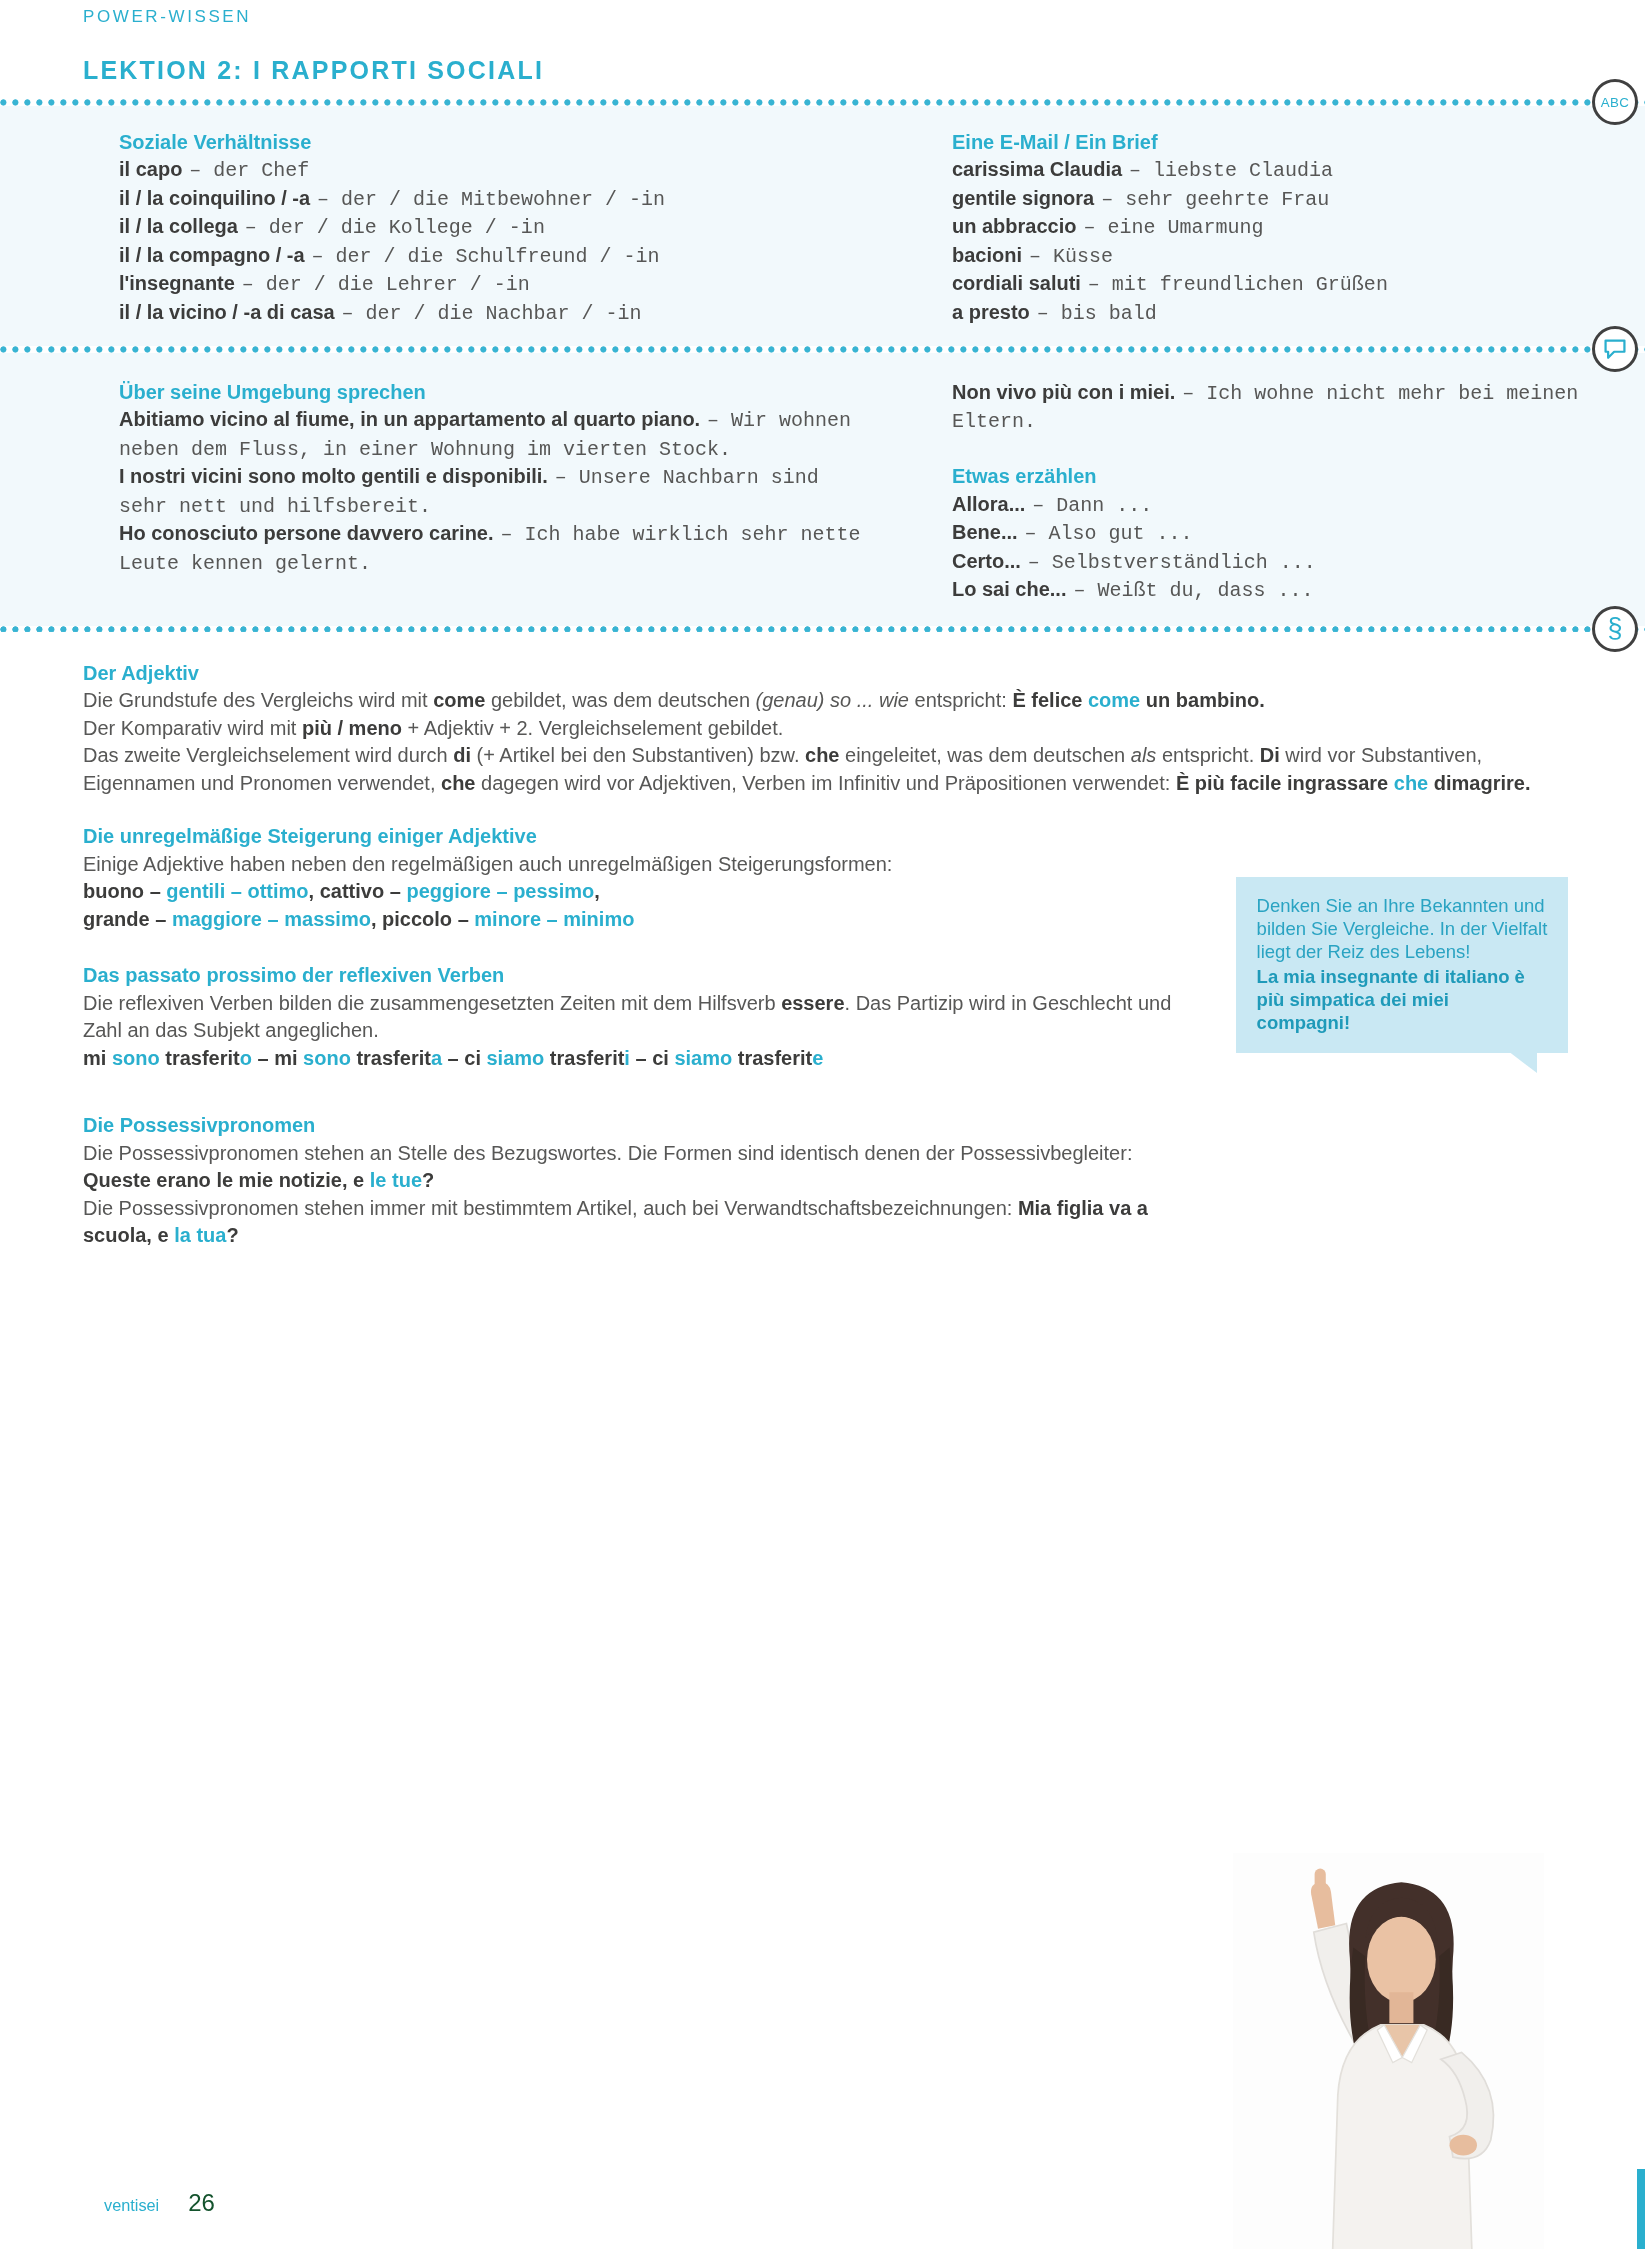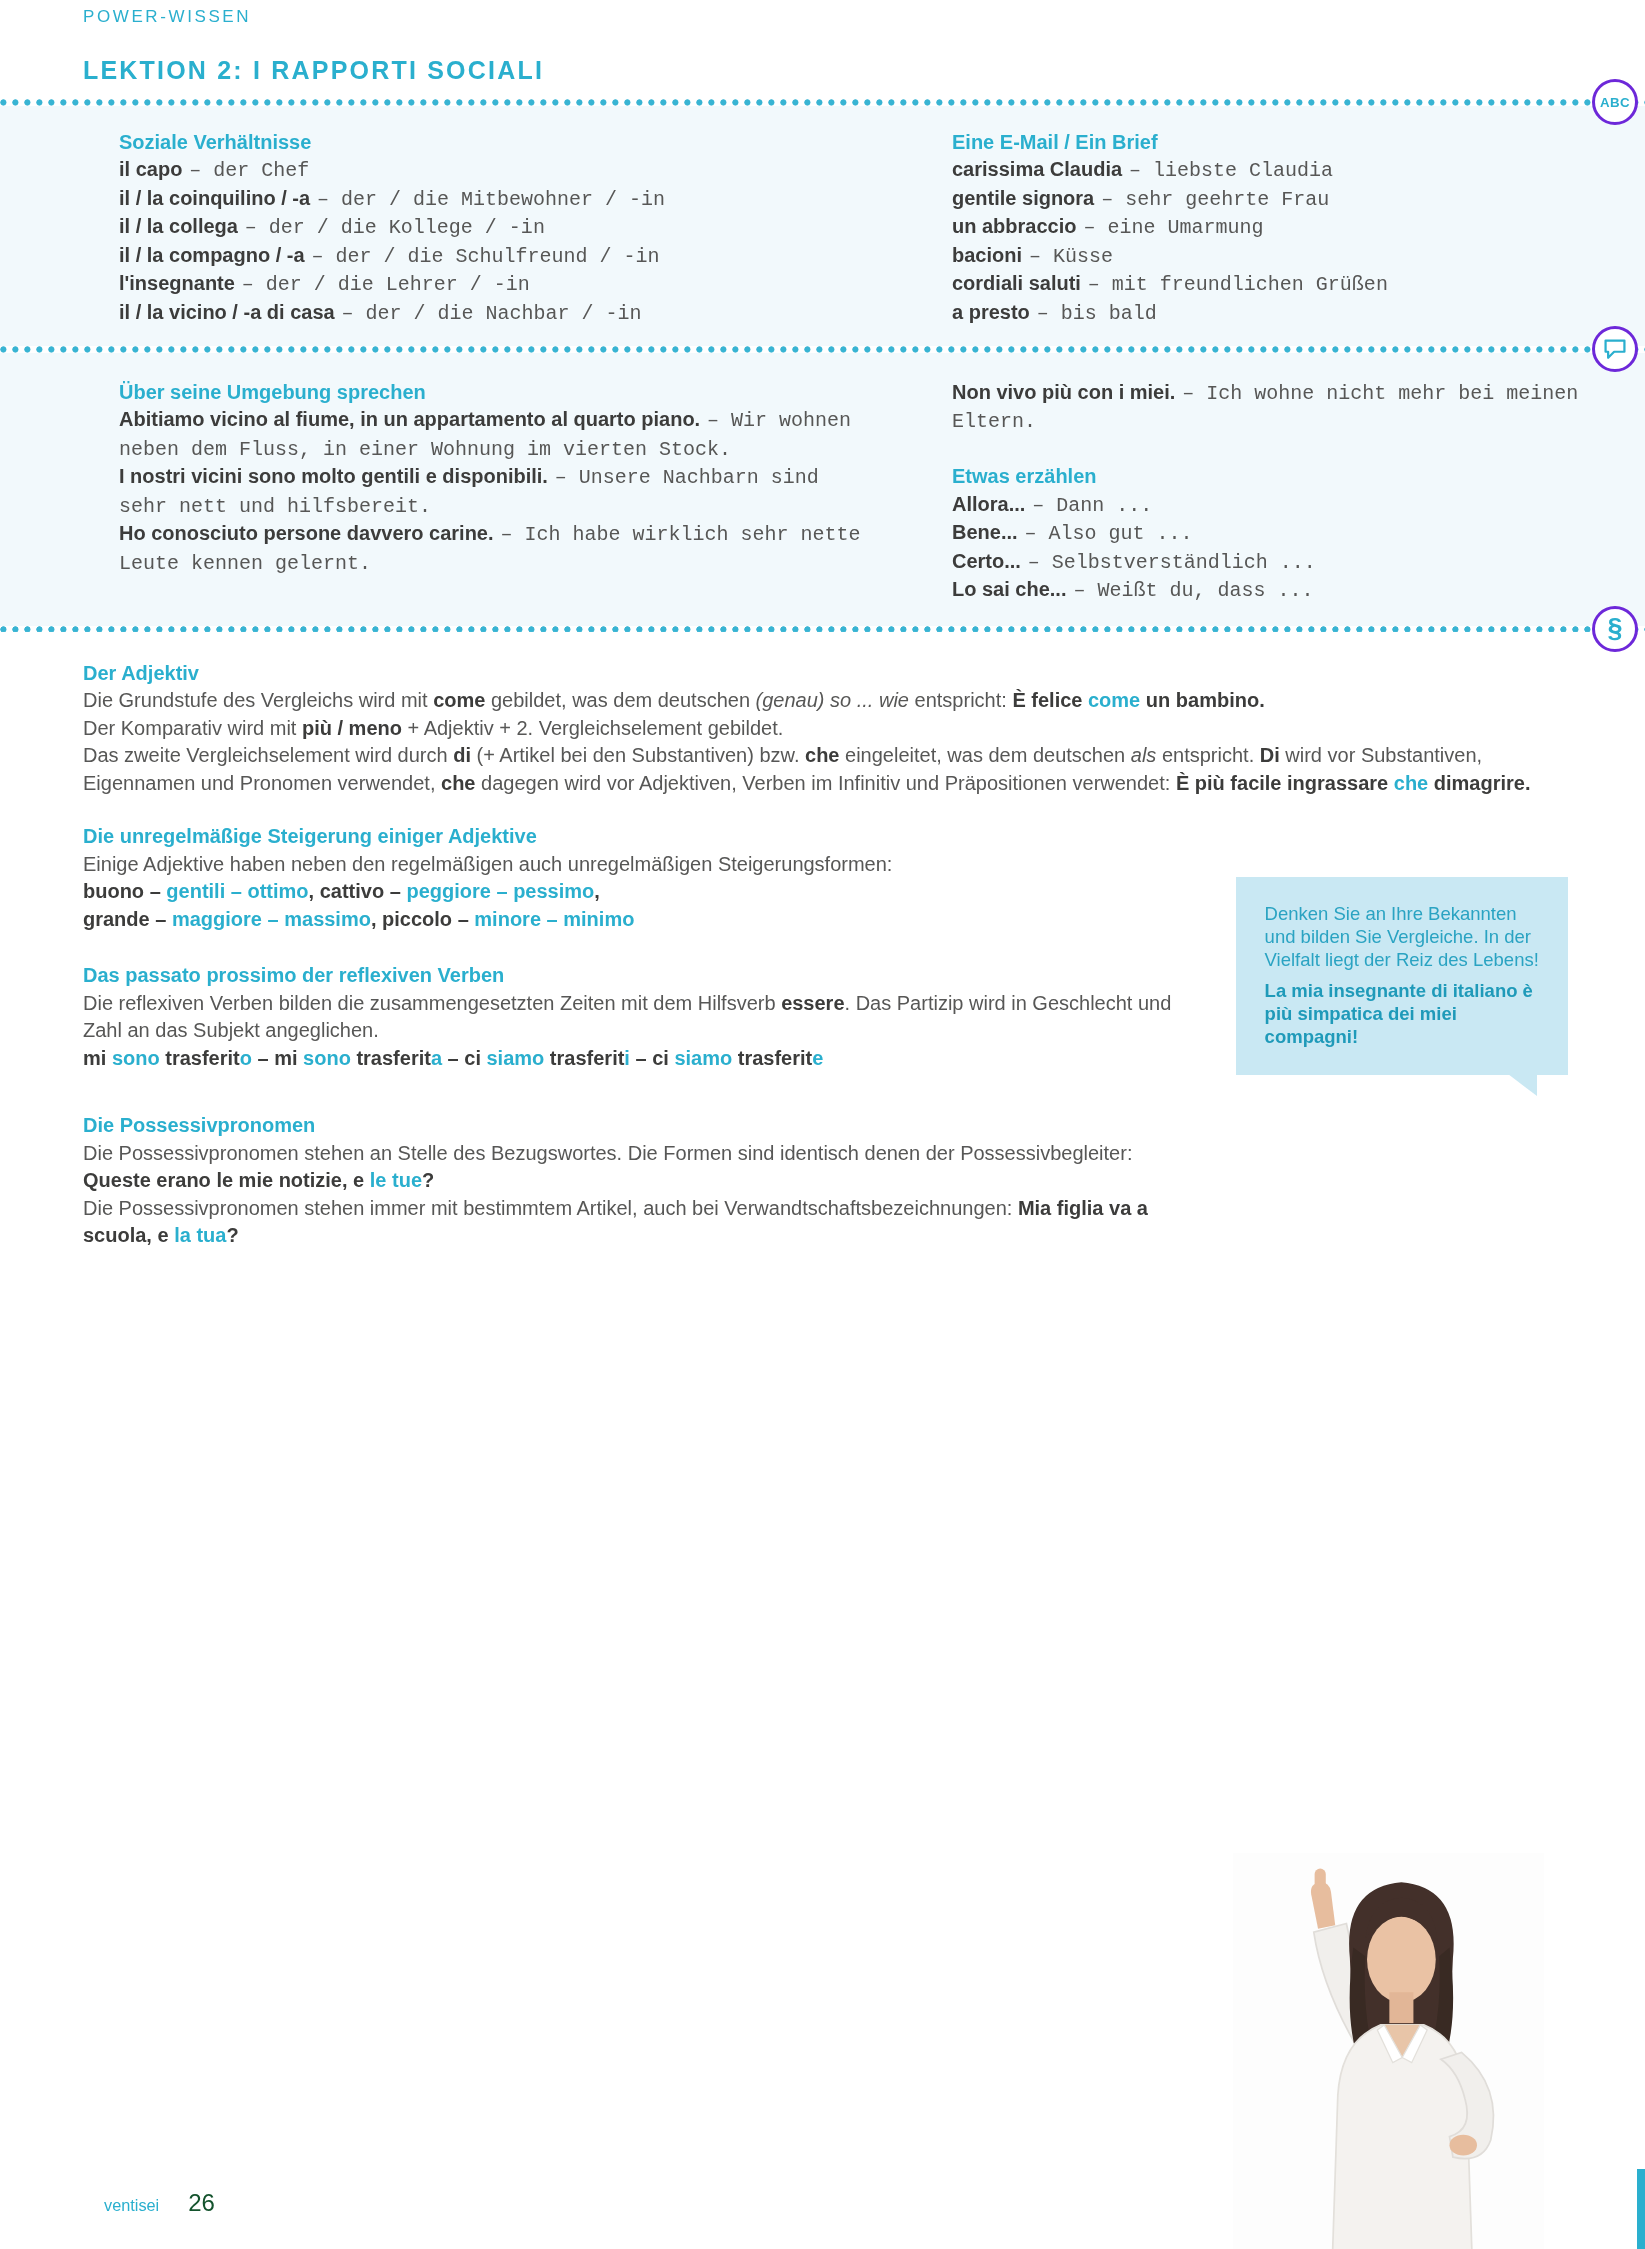--- a/index.html
+++ b/index.html
@@ -10,22 +10,22 @@
   }
   .kicker{margin:6.9px 0 0 83px;color:#2aafce;font-weight:400;font-size:17px;letter-spacing:2.6px;line-height:20.6px;}
   .title{margin:29px 0 13.8px 83px;color:#2aafce;font-weight:700;font-size:25px;letter-spacing:2.2px;line-height:29px;}
 
   
   .sep{position:relative;height:6.9px;z-index:3;}
   .sep::before{content:"";position:absolute;left:0;right:0;top:0;height:6.9px;
     background-image:radial-gradient(circle at 3.4px 3.4px,#38b4d3 2.8px,rgba(0,0,0,0) 3.4px);
     background-size:12px 6.9px;background-repeat:repeat-x;}
   .sep-circle{position:absolute;top:-20px;right:6.9px;width:46px;height:46px;box-sizing:border-box;
-    border:3px solid #6d28d9;border-radius:50%;background:#fff;display:flex;align-items:center;
-    justify-content:center;color:#2aafce;font-weight:700;font-size:13.3px;letter-spacing:0.4px;}
+    border:3px solid #404040;border-radius:50%;background:#fff;display:flex;align-items:center;
+    justify-content:center;color:#2aafce;font-weight:400;font-size:13.3px;letter-spacing:0.4px;}
   .sep-circle.para{font-size:27px;}
 
   .cols{display:flex;}
   .tint{background:#f2f9fc;padding-left:36px;}
   .vocab .cols{padding:22.4px 52px 19px 83px;}
   .phrases .cols{padding:26px 52px 20.6px 83px;}
   .col-l{flex:0 0 757px;}
   .col-r{flex:1;padding-left:76px;}
 
   .h{color:#2aafce;font-weight:700;font-size:20px;line-height:27.5px;margin:0;}
@@ -41,21 +41,21 @@
 
   .grammar{padding:27.5px 52px 0 83px;}
   .g-wide{max-width:1512px;}
   .g-narrow{max-width:1115px;}
   .gsec1{margin-top:26px;}
   .gsec2{margin-top:29px;}
   .gsec3{margin-top:40px;}
 
   .note-box{position:absolute;left:1236px;top:877px;width:332px;box-sizing:border-box;
     background:#c9e8f3;padding:17px 20.6px 19px 20.6px;color:#2aa3c2;font-size:18.5px;line-height:23px;}
-  .note-box p{margin:8px;}
+  .note-box p{margin:0;}
   .note-bold{font-weight:700;color:#1f9ab9;margin-top:1.7px !important;}
   .note-tail{position:absolute;bottom:-20.6px;right:31px;width:0;height:0;
     border-left:29px solid transparent;border-top:22.4px solid #c9e8f3;}
 
   .photo{position:absolute;right:101px;bottom:0;width:311px;height:397px;}
 
   .footer{position:absolute;left:104px;bottom:31px;display:flex;align-items:baseline;gap:29px;}
   .footer .word{color:#2aafce;font-size:16.3px;}
   .footer .num{color:#14532d;font-size:24px;}
 

